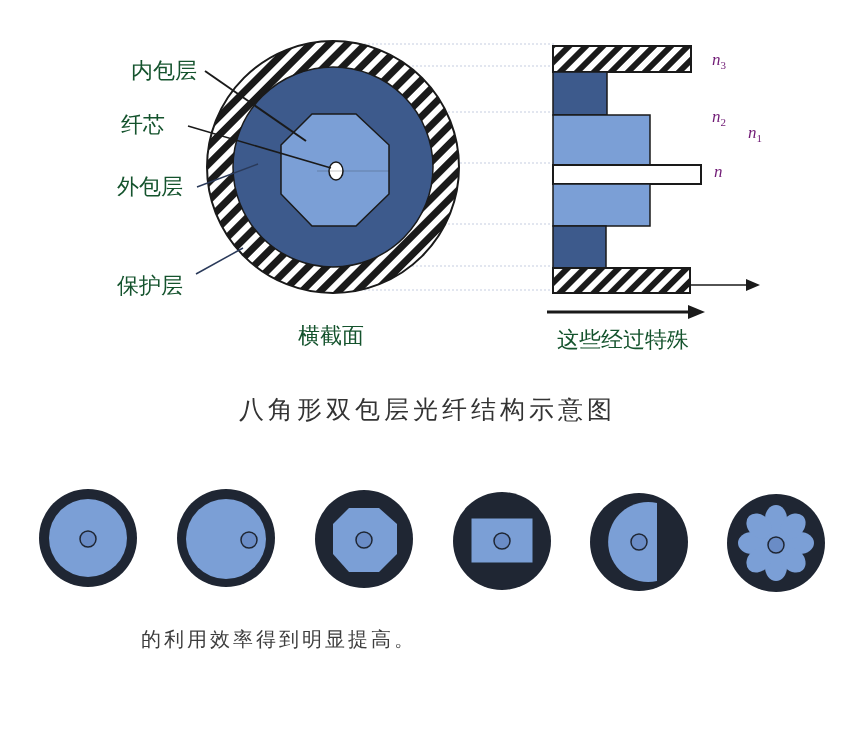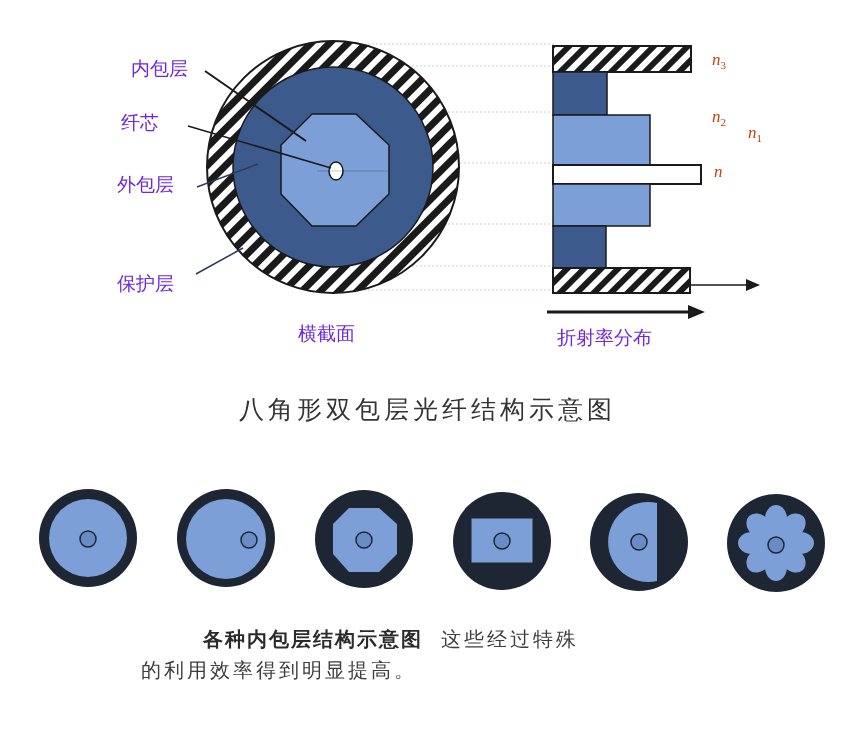--- a/index.html
+++ b/index.html
@@ -1,20 +1,20 @@
 <!DOCTYPE html>
 <html><head>
 <meta charset="utf-8">
 <style>
   html, body { margin:0; padding:0; background:#ffffff; }
   body { width:859px; height:746px; position:relative; overflow:hidden;
          font-family: "DejaVu Serif", "Liberation Serif", serif; color:#333; }
   .abs { position:absolute; }
-  .label { font-size:19px; color:#6d28d9; white-space:nowrap; }
-  .nlabel { font-size:17px; font-style:italic; color:#c2410c; font-family:"Liberation Serif","DejaVu Serif",serif; }
+  .label { font-size:22px; color:#14532d; white-space:nowrap; }
+  .nlabel { font-size:17px; font-style:italic; color:#701a75; font-family:"Liberation Serif","DejaVu Serif",serif; }
   .nlabel sub { font-size:11px; font-style:normal; }
   .title { font-family:"DejaVu Sans","Liberation Sans",sans-serif; font-size:25px; letter-spacing:4px; color:#333; white-space:nowrap; }
   .caption { font-size:20px; line-height:31px; color:#3d3d3d; letter-spacing:3px; }
   .caption b { font-family:"DejaVu Sans","Liberation Sans",sans-serif; font-weight:bold; letter-spacing:2px; color:#2b2b2b; }
   svg { position:absolute; left:0; top:0; }
 </style>
 </head>
 <body>
 
 <svg width="859" height="746" viewBox="0 0 859 746">
@@ -119,20 +119,19 @@
 <div class="abs label" style="left:131px;top:56px;">内包层</div>
 <div class="abs label" style="left:121px;top:110px;">纤芯</div>
 <div class="abs label" style="left:117px;top:172px;">外包层</div>
 <div class="abs label" style="left:117px;top:271px;font-family:Liberation Serif, serif;">保护层</div>
 <div class="abs label" style="left:298px;top:321px;text-align:center;">横截面</div>
 
 <div class="abs nlabel" style="left:712px;top:50px;"><span>n</span><sub>3</sub></div>
 <div class="abs nlabel" style="left:712px;top:75px;margin-top:32px;"><span>n</span><sub>2</sub></div>
 <div class="abs nlabel" style="left:748px;top:123px;"><span>n</span><sub>1</sub></div>
 <div class="abs nlabel" style="left:714px;top:162px;">n</div>
-<div class="abs label" style="left:557px;top:325px;">折射率分布</div>
+<div class="abs label" style="left:557px;top:325px;">这些经过特殊</div>
 
 <div class="abs title" style="left:239px;top:393px;">八角形双包层光纤结构示意图</div>
 
 <div class="abs caption" style="left:141px;top:624px;width:600px;">
-  <div style="padding-left:62px;"><b>各种内包层结构示意图</b><span style="display:inline-block;width:18px;"></span><span>这些经过特殊</span></div>
   <div>的利用效率得到明显提高。</div>
 </div>
 
 </body></html>

